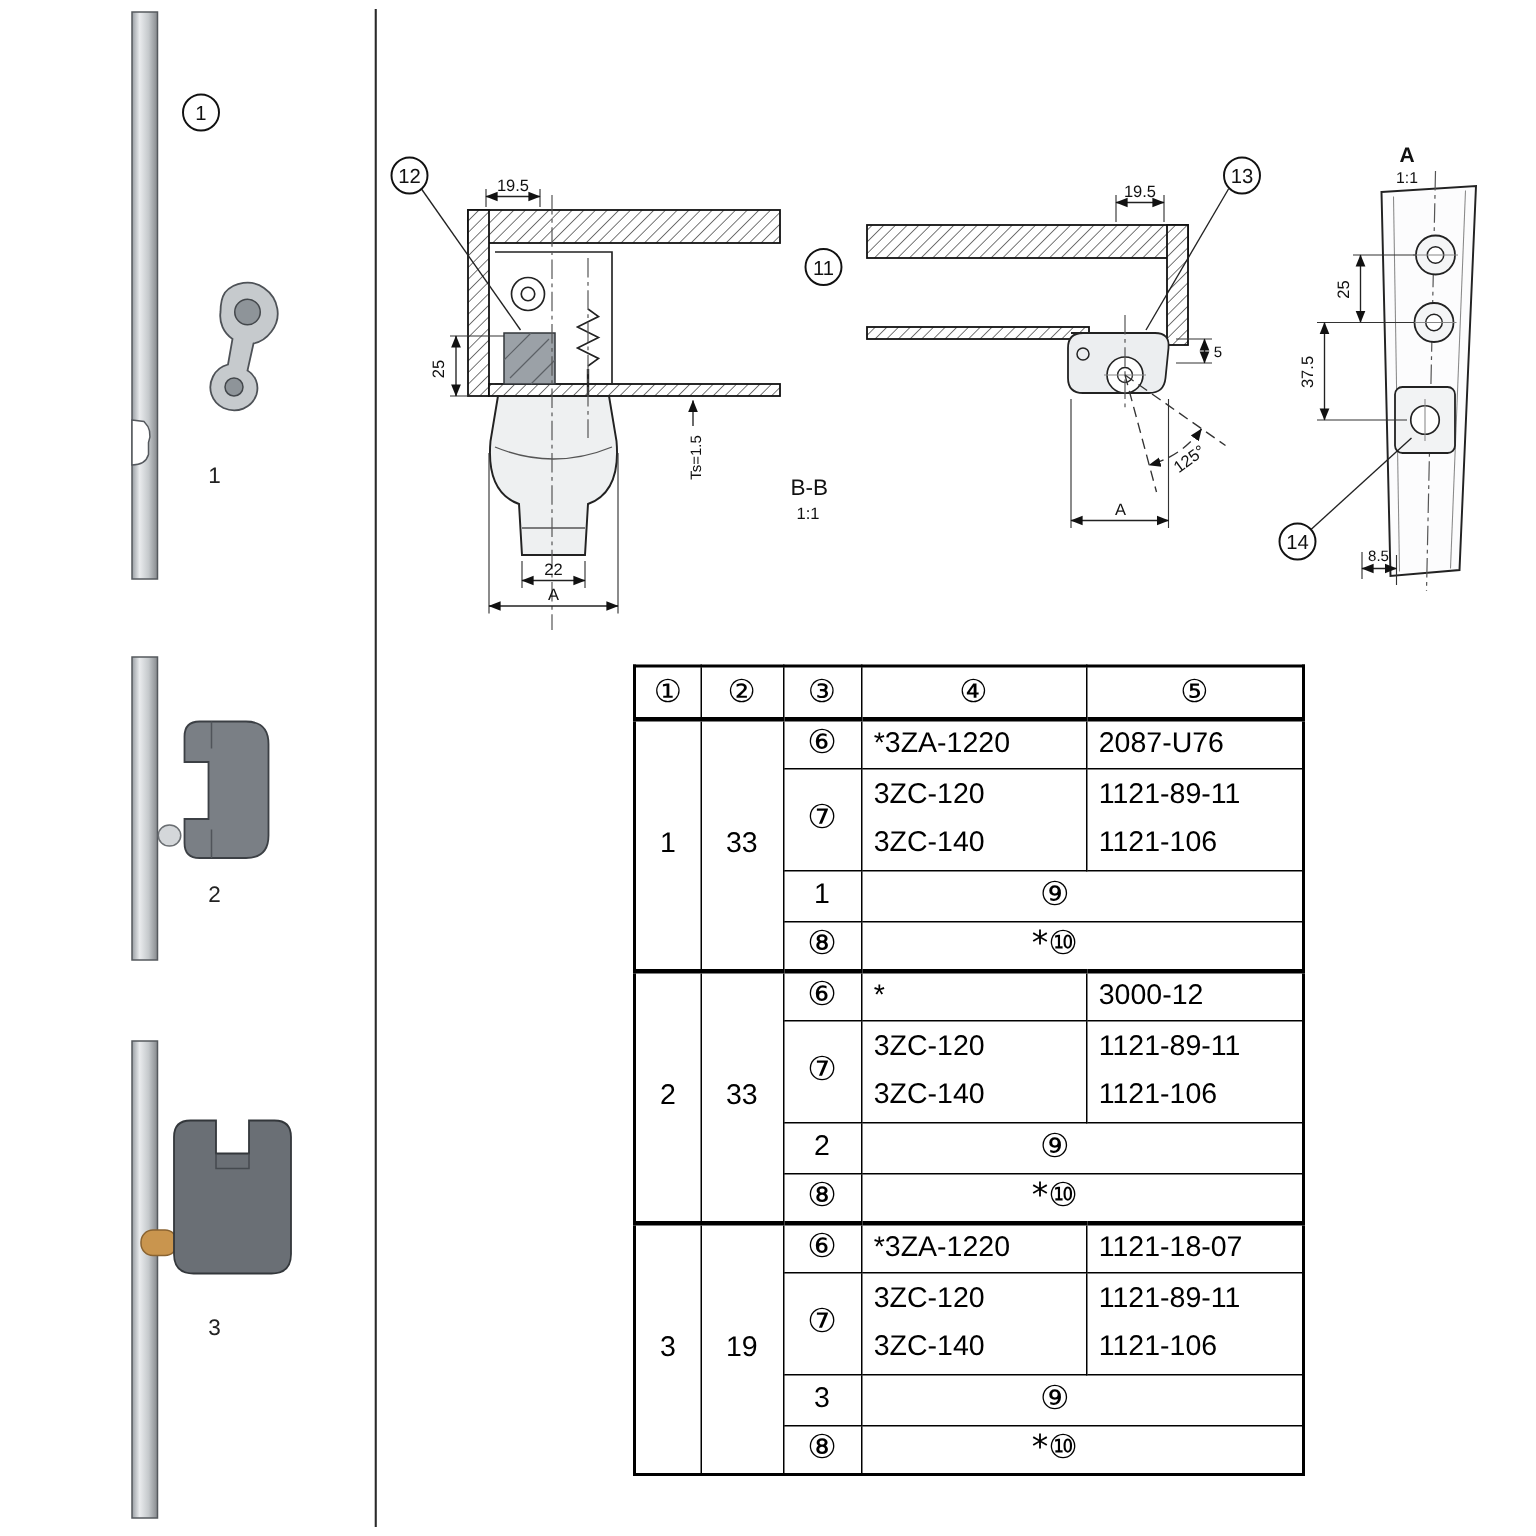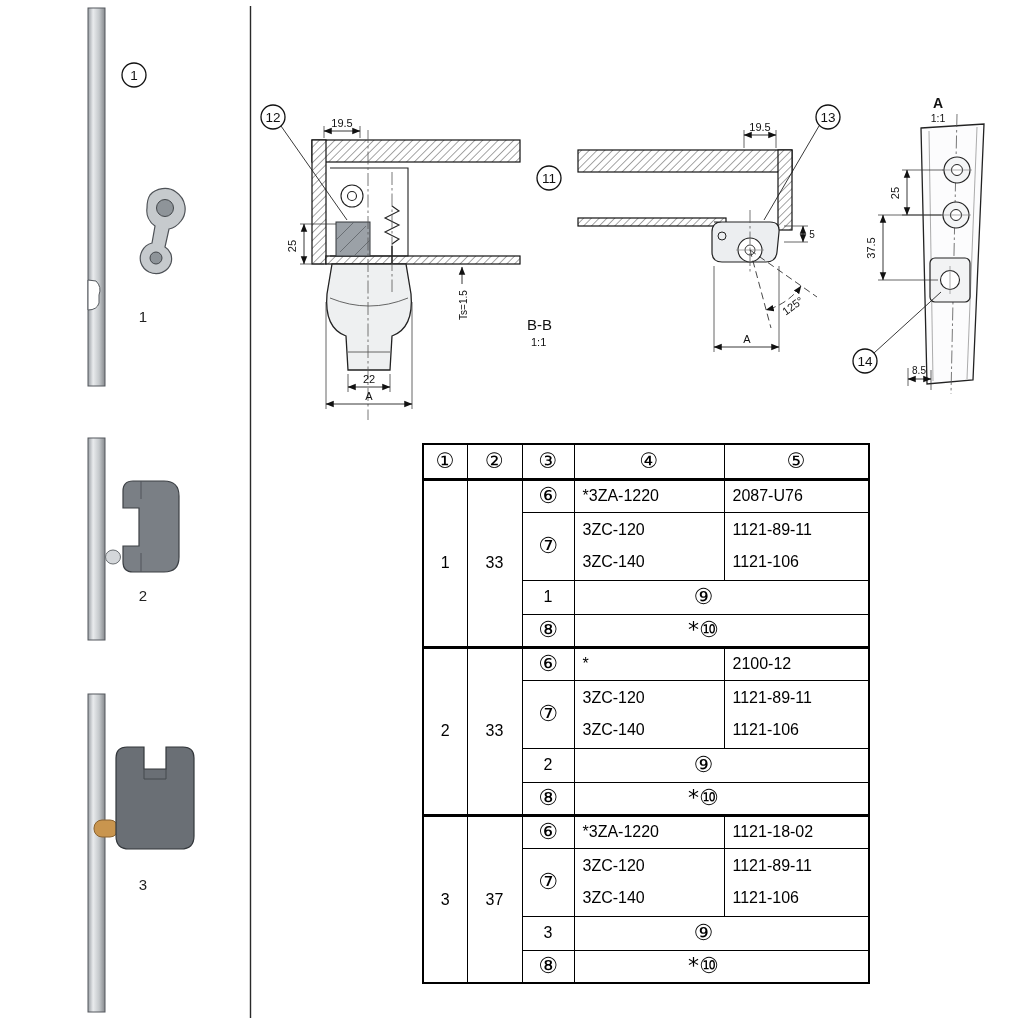--- a/index.html
+++ b/index.html
@@ -23,21 +23,21 @@
   .bbtitle{font:15px "Liberation Sans",sans-serif;fill:#111}
   .bbscale{font:11px "Liberation Sans",sans-serif;fill:#111}
   .vtitle{font:600 14px "Liberation Sans",sans-serif;fill:#111;text-anchor:middle}
   .vscale{font:10.5px "Liberation Sans",sans-serif;fill:#111;text-anchor:middle}
   .mech{stroke:#222;stroke-width:1.1;fill:none}
 
   
   .table-wrap{position:absolute;left:422px;top:443px}
   table.parts{border-collapse:collapse;table-layout:fixed;border:2px solid #000;background:#fff}
   .parts th,.parts td{border:1px solid #000;font-weight:400;text-align:center;vertical-align:middle;
-                      font-size:16px;line-height:1.2;padding:0;color:#000}
+                      font-size:19px;line-height:1.2;padding:0;color:#000}
   .parts th{height:35px;font-size:21px;border-bottom:3px solid #000;
             font-family:"DejaVu Sans","Liberation Sans",sans-serif}
   .parts tr.gtop td{border-top:3px solid #000}
   .parts tr.r1{height:33px}
   .parts tr.r2{height:68px}
   .parts tr.r3{height:34px}
   .parts tr.r4{height:33px}
   .parts td.c4,.parts td.c5{text-align:left;padding-left:8px}
   .parts td.c4 div,.parts td.c5 div{line-height:32px}
   .parts .circ{font-family:"DejaVu Sans","Liberation Sans",sans-serif;font-size:22px}
@@ -286,21 +286,21 @@
       <tr class="r4">
         <td class="c3 circ">⑧</td>
         <td class="spanc circ" colspan="2">*⑩</td>
       </tr>
 
       <tr class="r1 gtop">
         <td class="c1" rowspan="4">2</td>
         <td class="c2" rowspan="4">33</td>
         <td class="c3 circ">⑥</td>
         <td class="c4">*</td>
-        <td class="c5">2100-12</td>
+        <td class="c5">3000-12</td>
       </tr>
       <tr class="r2">
         <td class="c3 circ">⑦</td>
         <td class="c4">
           <div>3ZC-120</div>
               <div>3ZC-140</div>
         </td>
         <td class="c5">
           <div>1121-89-11</div>
               <div>1121-106</div>
@@ -310,24 +310,24 @@
         <td class="c3">2</td>
         <td class="spanc circ" colspan="2">⑨</td>
       </tr>
       <tr class="r4">
         <td class="c3 circ">⑧</td>
         <td class="spanc circ" colspan="2">*⑩</td>
       </tr>
 
       <tr class="r1 gtop">
         <td class="c1" rowspan="4">3</td>
-        <td class="c2" rowspan="4">37</td>
+        <td class="c2" rowspan="4">19</td>
         <td class="c3 circ">⑥</td>
         <td class="c4">*3ZA-1220</td>
-        <td class="c5">1121-18-02</td>
+        <td class="c5">1121-18-07</td>
       </tr>
       <tr class="r2">
         <td class="c3 circ">⑦</td>
         <td class="c4">
           <div>3ZC-120</div>
               <div>3ZC-140</div>
         </td>
         <td class="c5">
           <div>1121-89-11</div>
               <div>1121-106</div>

